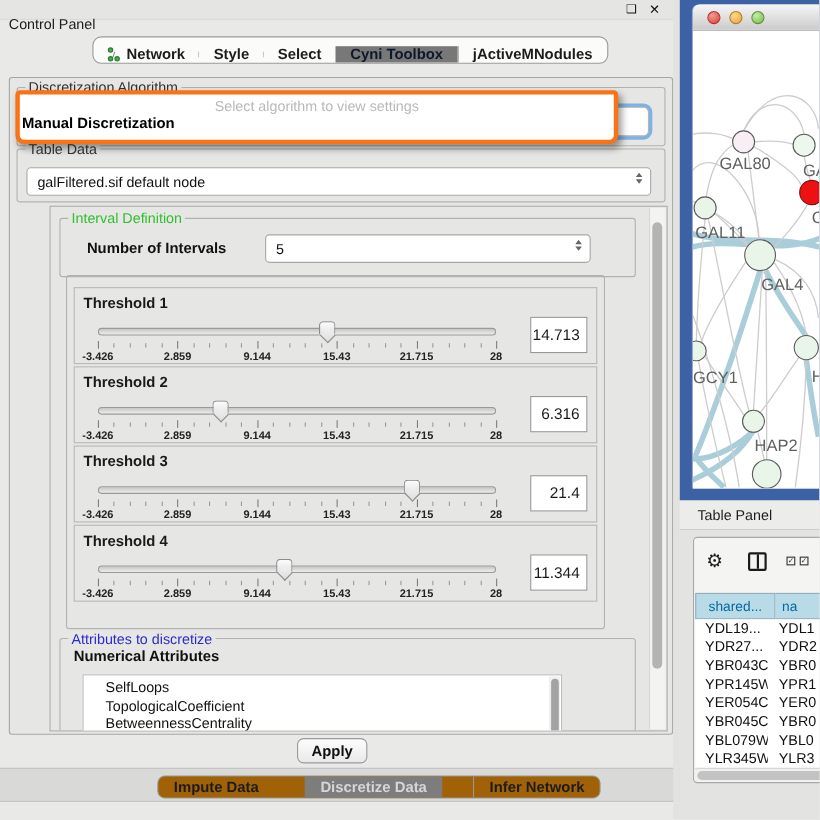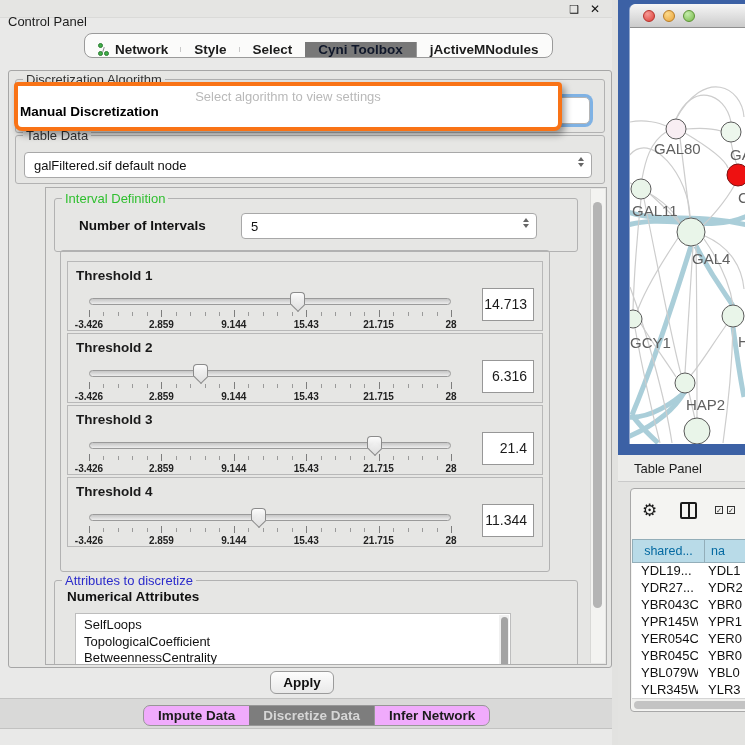--- a/index.html
+++ b/index.html
@@ -92,35 +92,35 @@
   .tick.major { top:0; height:7px; background:#7d7d7d; }
   .tick-labels { position:absolute; left:0; right:0; top:27px; height:12px; }
   .tick-label { position:absolute; transform:translateX(-50%); font-size:10px; font-weight:bold; color:#222;
                 white-space:nowrap; }
   .value-box { position:absolute; right:8px; top:26px; width:52px; height:33px; background:#fff;
                border:1px solid #979797; font-size:14px; line-height:31px; text-align:right; padding-right:6px; }
 
   .g-attrs { left:8px; top:392px; width:524px; height:110px; }
   .g-attrs .lbl-bold { position:absolute; left:12px; top:8px; }
   .attr-list { position:absolute; left:20px; top:32px; width:436px; height:70px; background:#fff;
-               border:1px solid #bdbdbd; overflow:hidden; }
+               border:1px solid #bdbdbd; overflow:hidden;padding-left:12px; }
   .attr-list ul { list-style:none; padding:3px 0 0 8px; }
   .attr-list li { font-size:13px; line-height:16.5px; color:#111; }
   .attr-list .list-scroll { position:absolute; right:1px; top:1px; bottom:1px; width:10px; background:#f0f0f0; }
   .attr-list .list-scroll .thumb { position:absolute; left:1.5px; top:2px; width:7px; height:58px; border-radius:4px;
                background:#a3a3a3; }
 
   .apply-btn { position:absolute; left:270px; top:671px; width:64px; height:23px; border:1px solid #9b9b9b;
                border-radius:6px; background:linear-gradient(#fdfdfd,#e9e9e9); font-size:13.5px; font-weight:600;
                text-align:center; line-height:21px; color:#111; }
 
   .bottom-band { position:absolute; left:0; top:698px; width:620px; height:31px; background:#d9d9d8;
                  border-top:1px solid #c2c2c1; border-bottom:1px solid #c2c2c1; }
-  .bottom-tabs { position:absolute; left:143px; top:6px; height:21px; display:flex; background:#f0abfc;
-                 border:1px solid #979797; border-radius:7px; overflow:hidden; }
+  .bottom-tabs { position:absolute; left:143px; top:6px; height:21px; display:flex; background:#a16207;
+                 border:1px solid #979797; border-radius:7px; overflow:hidden;gap:28px; }
   .btab { padding:0 14px; line-height:19px; font-weight:600; font-size:13.5px; color:#1c1c1c; }
   .btab.selected { background:#7d7d7d; color:#d6d6d6; }
   .btab.bordered { border-left:1px solid #979797; }
   .bottom-strip { position:absolute; left:0; top:730px; width:620px; height:15px; background:#e9e9e8; }
 
   .gap-strip { position:absolute; left:612px; top:0; width:6px; height:745px; background:#e2e2e0; }
 
   
   .desktop { position:absolute; left:618px; top:0; width:127px; height:455px; background:#3c61a5; }
   .mac-window { position:absolute; left:12px; top:4px; width:115px; height:440px; background:#fff;

